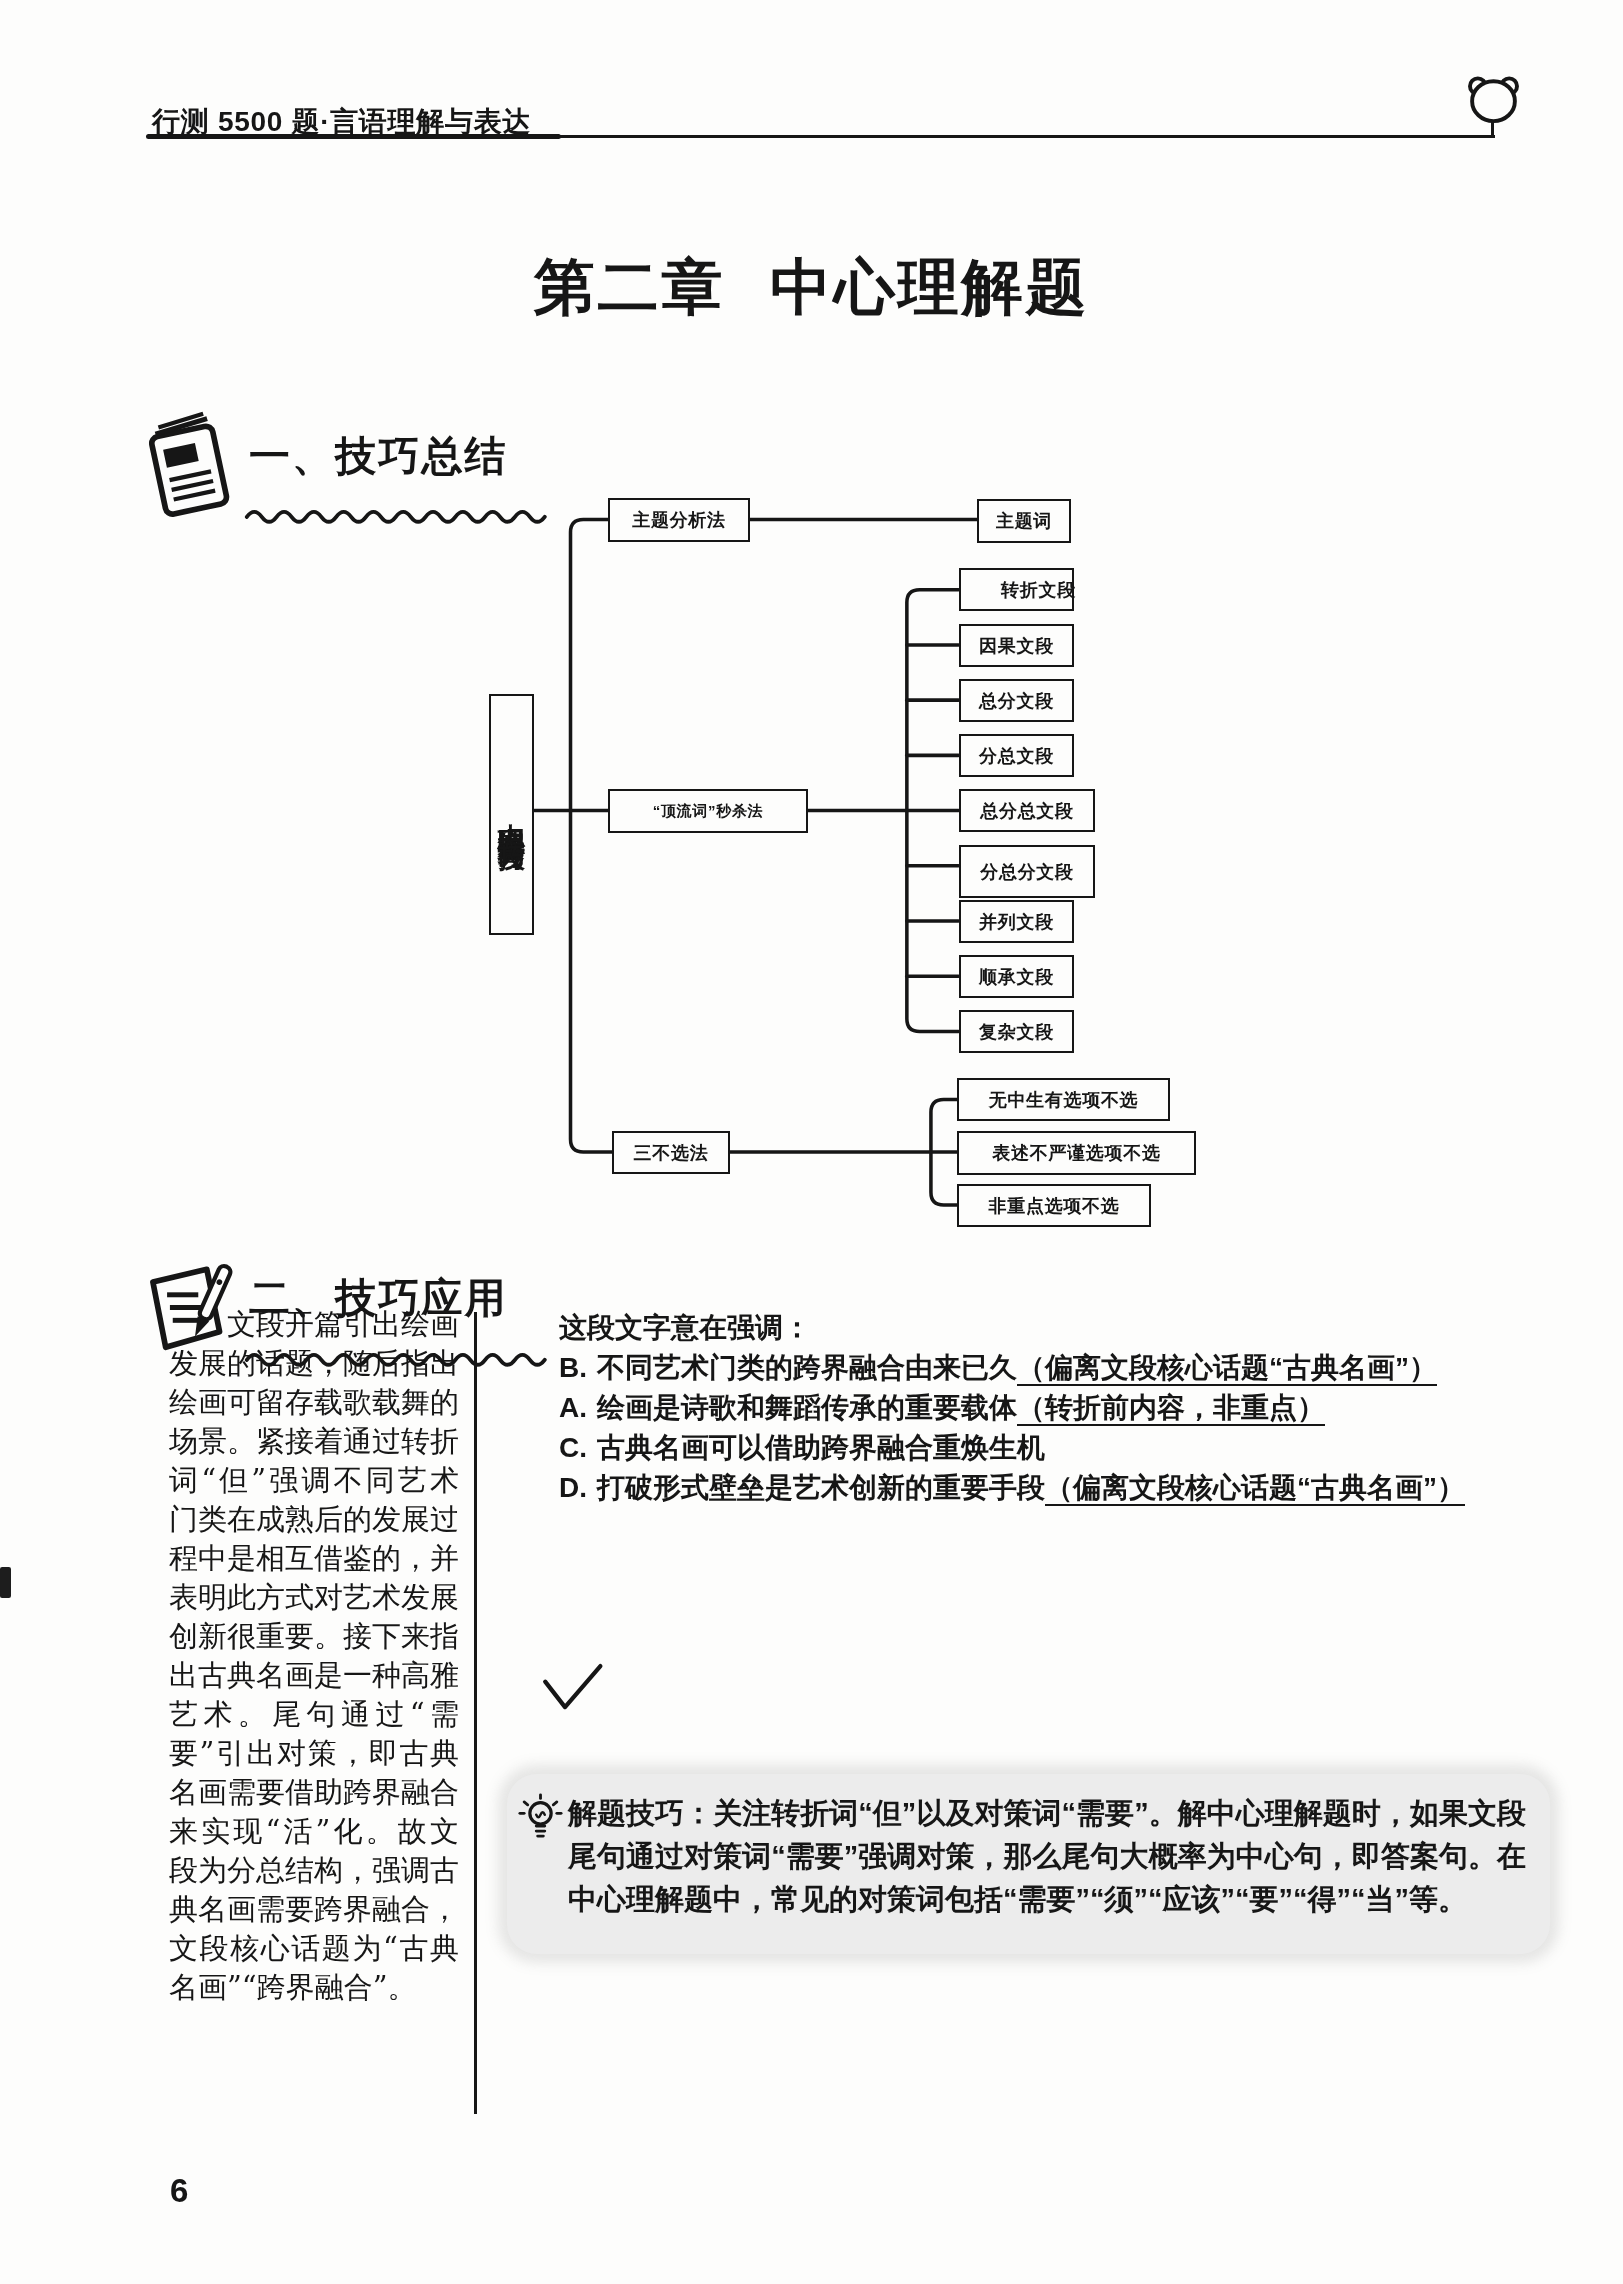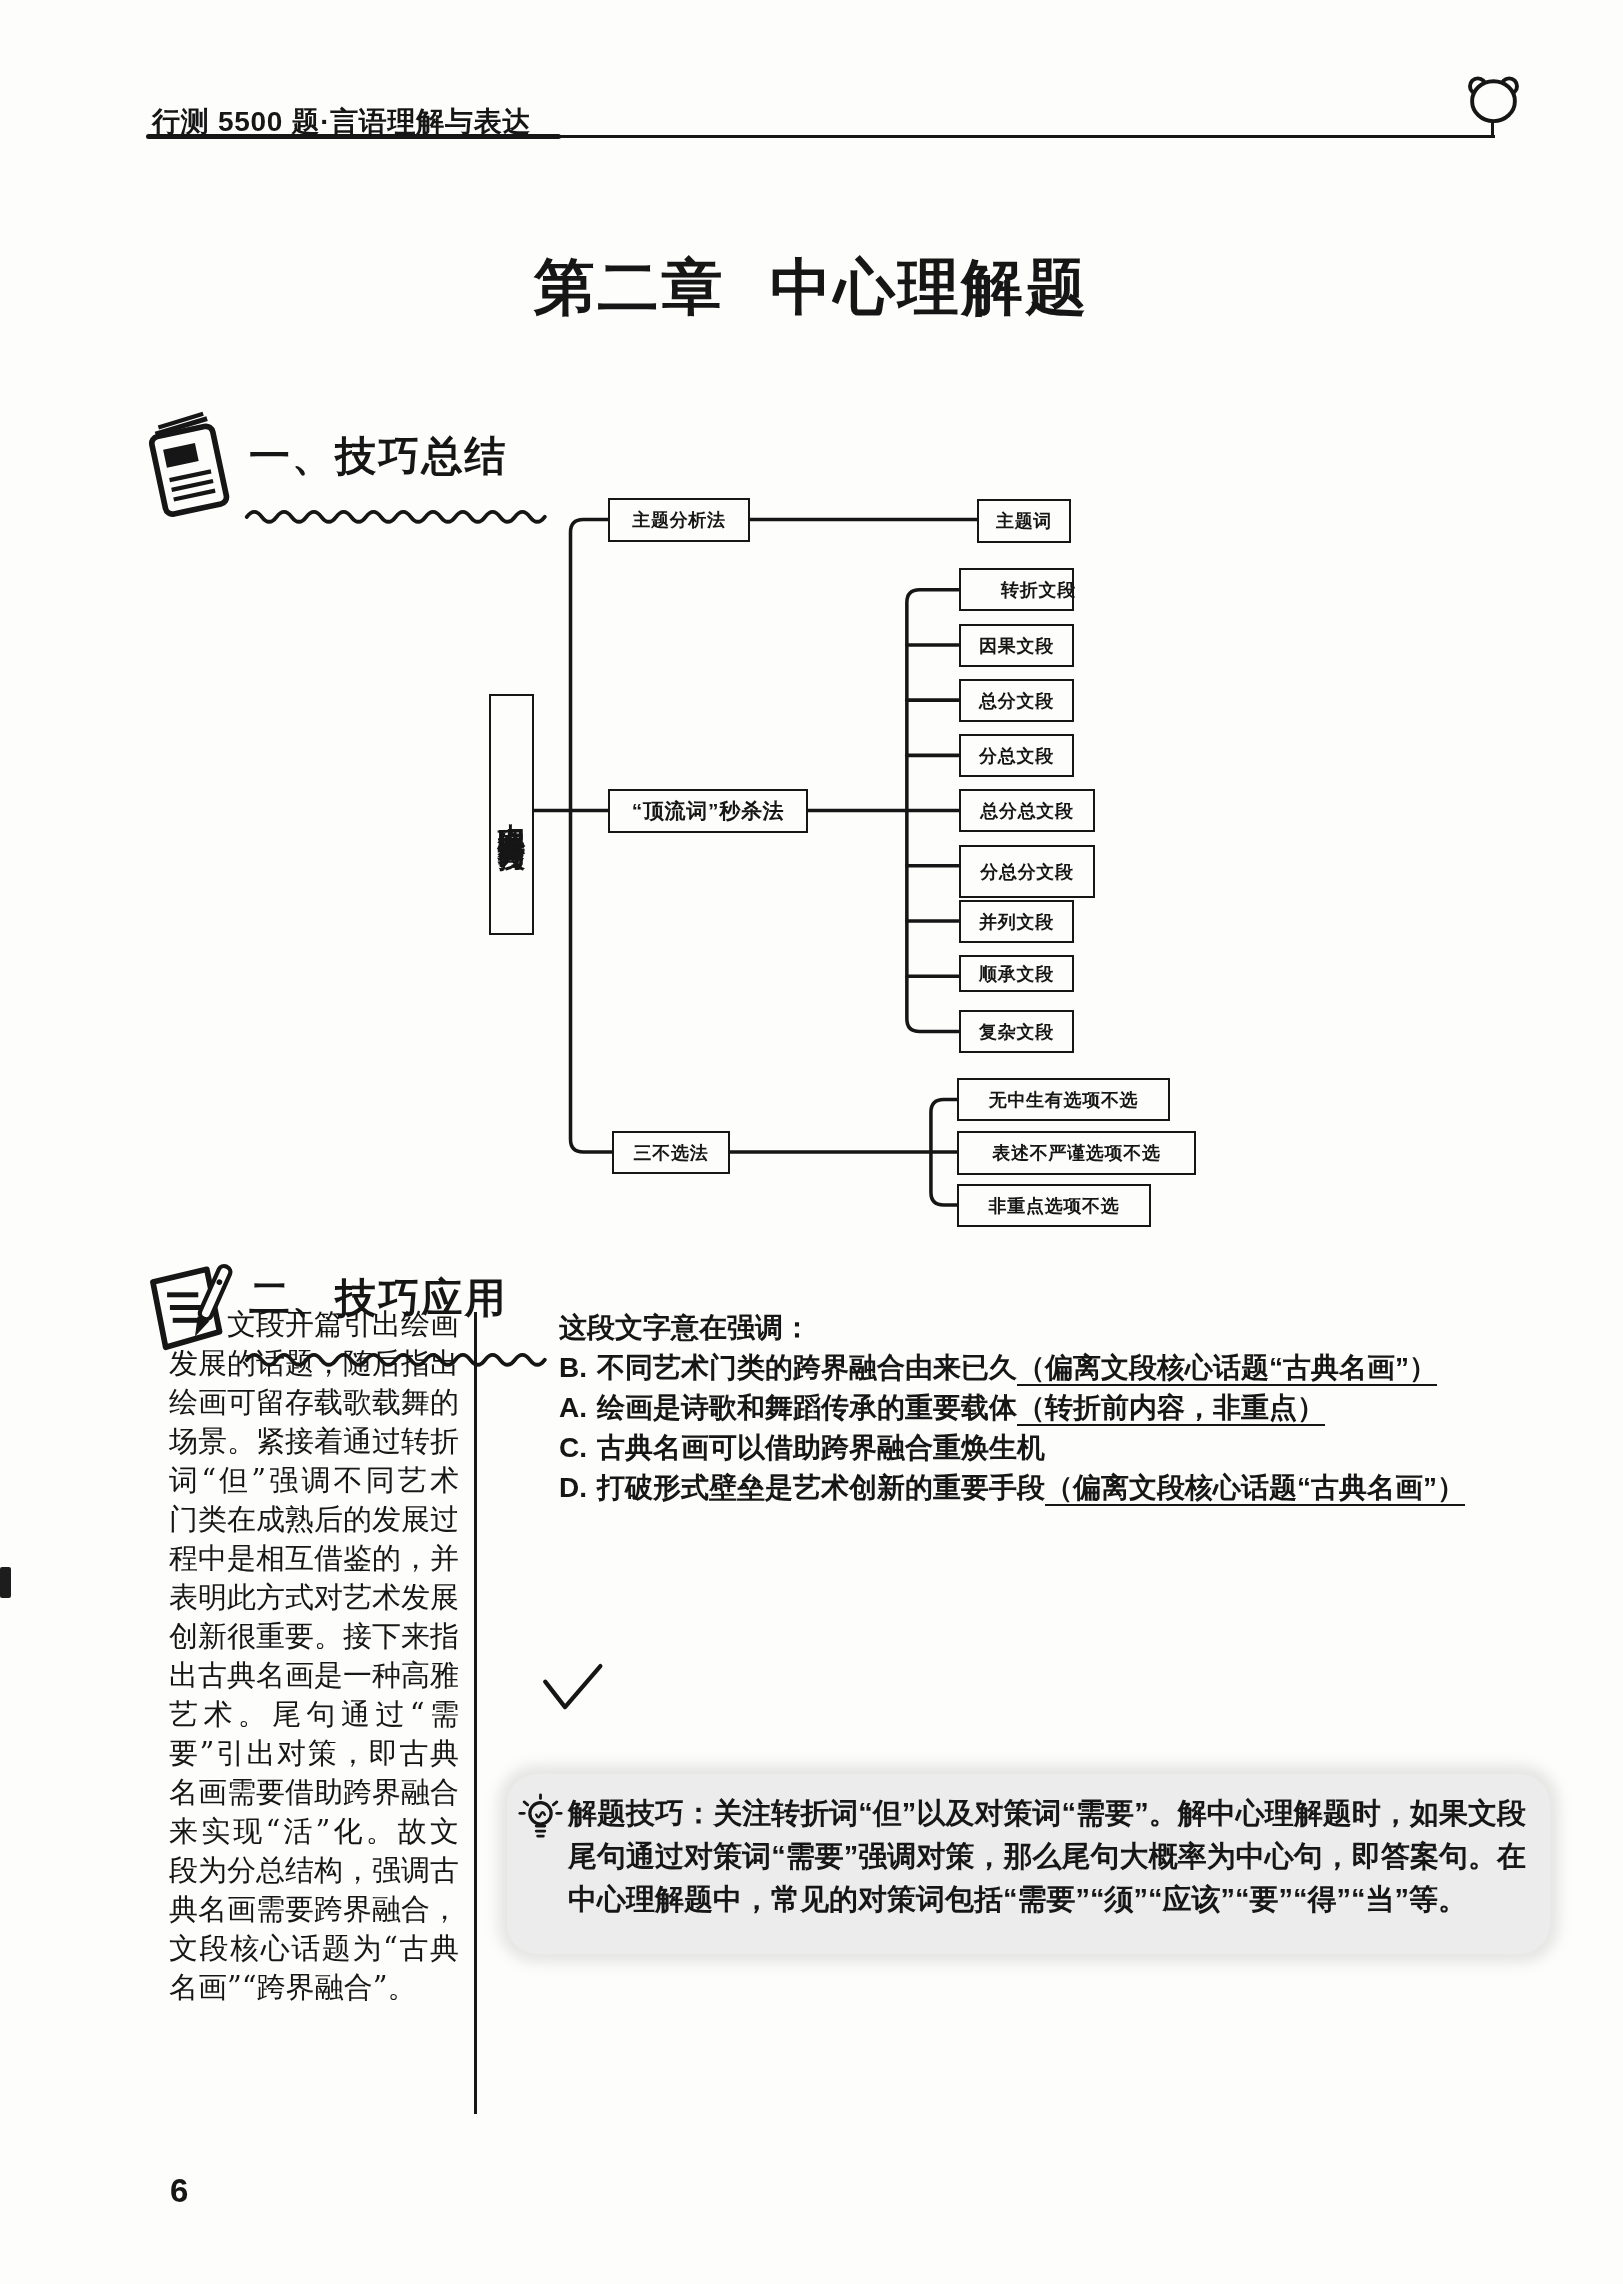--- a/index.html
+++ b/index.html
@@ -25,21 +25,21 @@
   .sec-head1 { left:249px; top:429px; }
   .sec-head2 { left:249px; top:1271px; }
   .wave { position:absolute; }
   .wave1 { left:244px; top:504px; }
   .wave2 { left:244px; top:1347px; }
 
   
   .diagram { position:absolute; left:482px; top:489px; width:832px; height:765px; }
   .diagram svg.links { position:absolute; left:0; top:0; }
   .node { position:absolute; border:2.8px solid #161616; background:#fdfdfc; display:flex; align-items:center; justify-content:center; font-size:18px; font-weight:700; white-space:nowrap; letter-spacing:0.7px; }
-  .node.small-font { font-size:21px; }
+  .node.small-font { font-size:15px; }
   .node.vertical { writing-mode:vertical-rl; text-orientation:upright; letter-spacing:2.8px; font-size:27px; }
 
   
   .sidebar-note { position:absolute; left:169px; top:1305px; width:290px; font-family:"DejaVu Serif", serif; font-size:29px; line-height:39px; text-align:justify; text-indent:2em; font-weight:500; }
   .col-divider { position:absolute; left:474px; top:1312px; width:2.8px; height:802px; background:#161616; }
   .main-col { position:absolute; left:499px; top:1308px; width:1040px; font-size:28px; font-weight:600; line-height:40px; }
   .passage { text-align:justify; text-indent:58px; }
   .stem { padding-left:60px; }
   .opt { padding-left:60px; }
   .opt-letter { margin-right:10px; }
@@ -120,21 +120,21 @@
 
     <div class="node" style="left:495px; top:10px; width:94px; height:44px;">主题词</div>
 
     <div class="node" style="left:477px; top:79px; width:115px; height:43px;padding-left:44px;">转折文段</div>
     <div class="node" style="left:477px; top:135px; width:115px; height:43px;">因果文段</div>
     <div class="node" style="left:477px; top:190px; width:115px; height:43px;">总分文段</div>
     <div class="node" style="left:477px; top:245px; width:115px; height:43px;">分总文段</div>
     <div class="node" style="left:477px; top:300px; width:136px; height:43px;">总分总文段</div>
     <div class="node" style="left:477px; top:356px; width:136px; height:53px;">分总分文段</div>
     <div class="node" style="left:477px; top:411px; width:115px; height:43px;">并列文段</div>
-    <div class="node" style="left:477px; top:466px; width:115px; height:37px;">顺承文段</div>
+    <div class="node" style="left:477px; top:466px; width:115px; height:43px;">顺承文段</div>
     <div class="node" style="left:477px; top:521px; width:115px; height:43px;">复杂文段</div>
 
     <div class="node" style="left:475px; top:589px; width:213px; height:43px;">无中生有选项不选</div>
     <div class="node" style="left:475px; top:642px; width:239px; height:44px;">表述不严谨选项不选</div>
     <div class="node" style="left:475px; top:695px; width:194px; height:43px;">非重点选项不选</div>
   </div>
 
   <div class="sec-icon2">
     <svg width="110" height="117" viewBox="0 0 155 165">
       <g fill="none" stroke="#161616">

